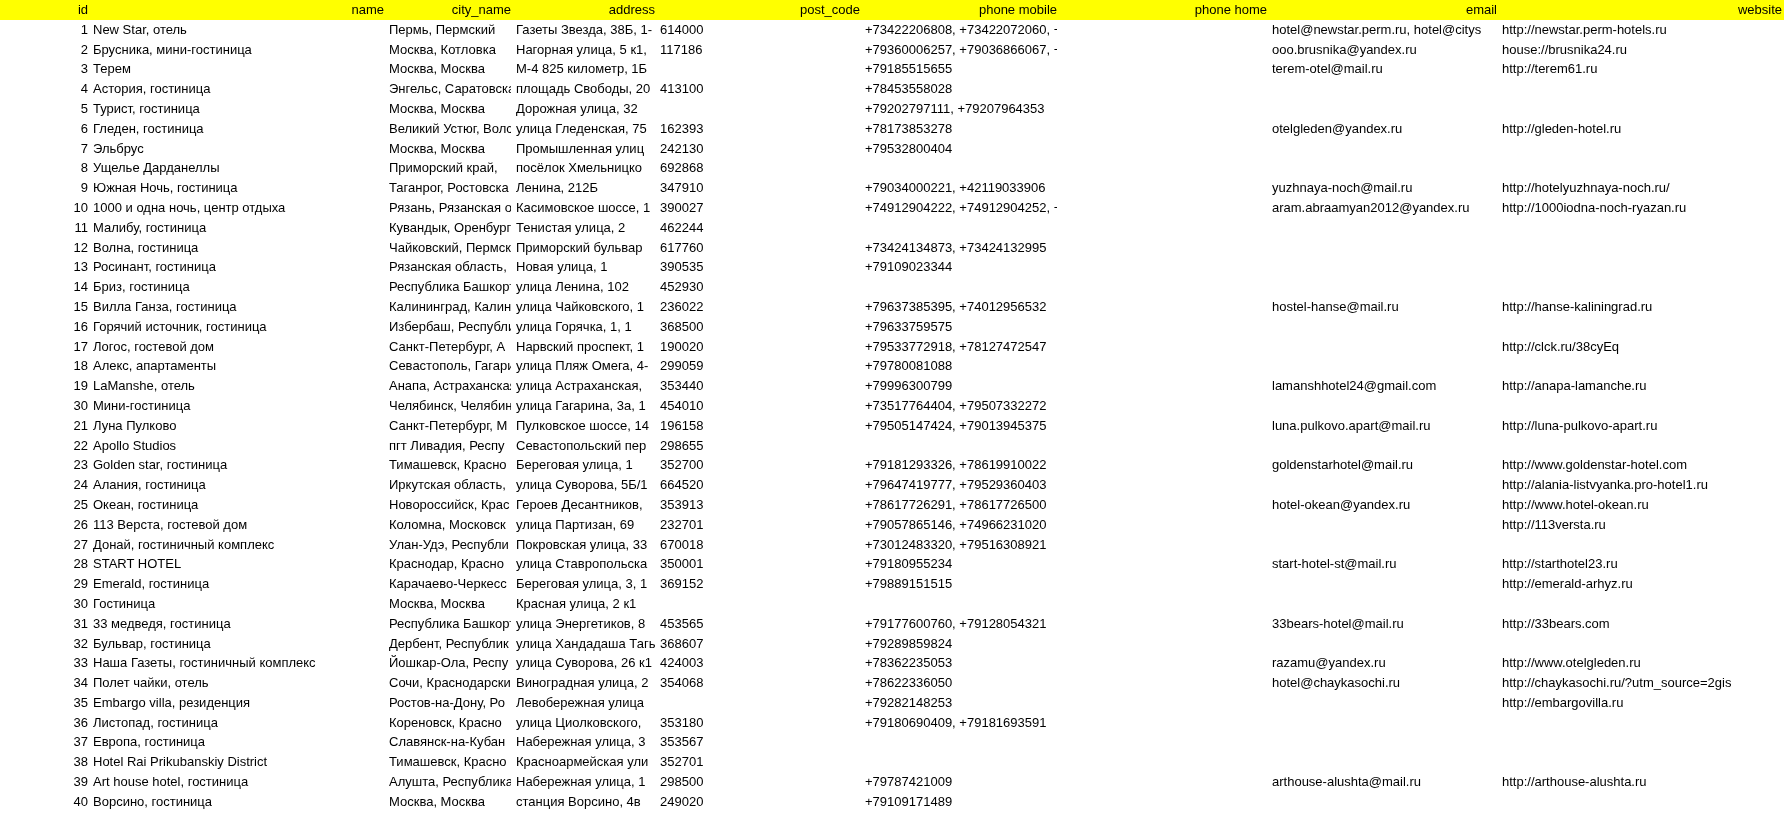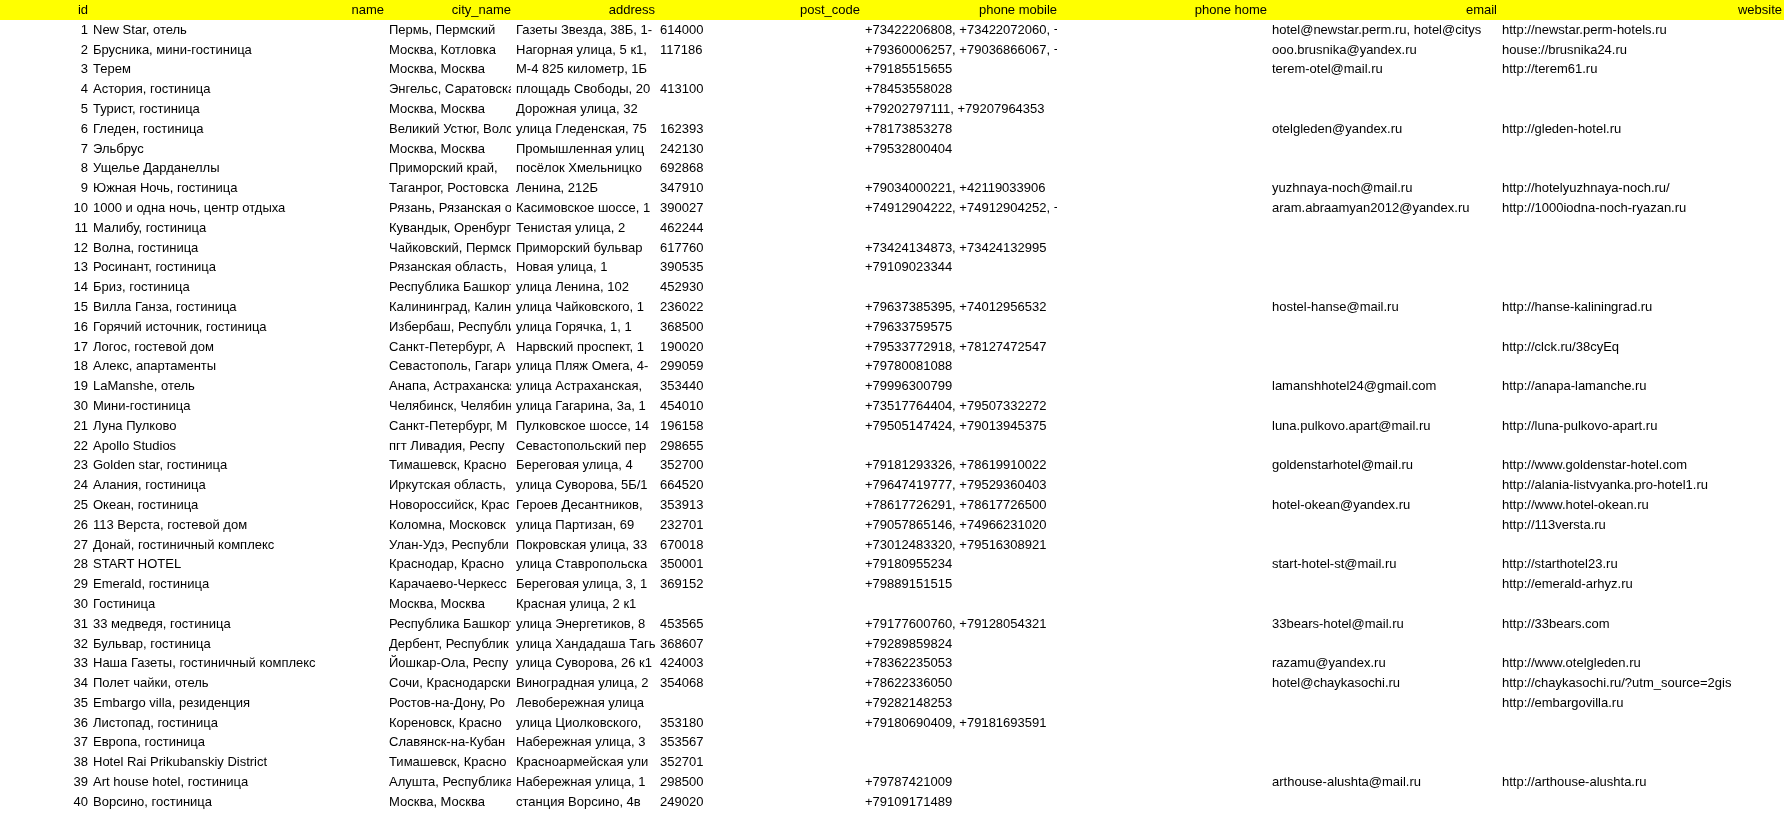--- a/index.html
+++ b/index.html
@@ -733,21 +733,21 @@
         <td class="num">
           <span class="cellwrap">23</span>
         </td>
         <td class="txt">
           <span class="cellwrap">Golden star, гостиница</span>
         </td>
         <td class="txt">
           <span class="cellwrap">Тимашевск, Красно</span>
         </td>
         <td class="txt">
-          <span class="cellwrap">Береговая улица, 4</span>
+          <span class="cellwrap">Береговая улица, 1</span>
         </td>
         <td class="txt">
           <span class="cellwrap">352700</span>
         </td>
         <td class="txt">
           <span class="cellwrap">+79181293326, +78619910022</span>
         </td>
         <td class="txt">
           <span class="cellwrap"></span>
         </td>

